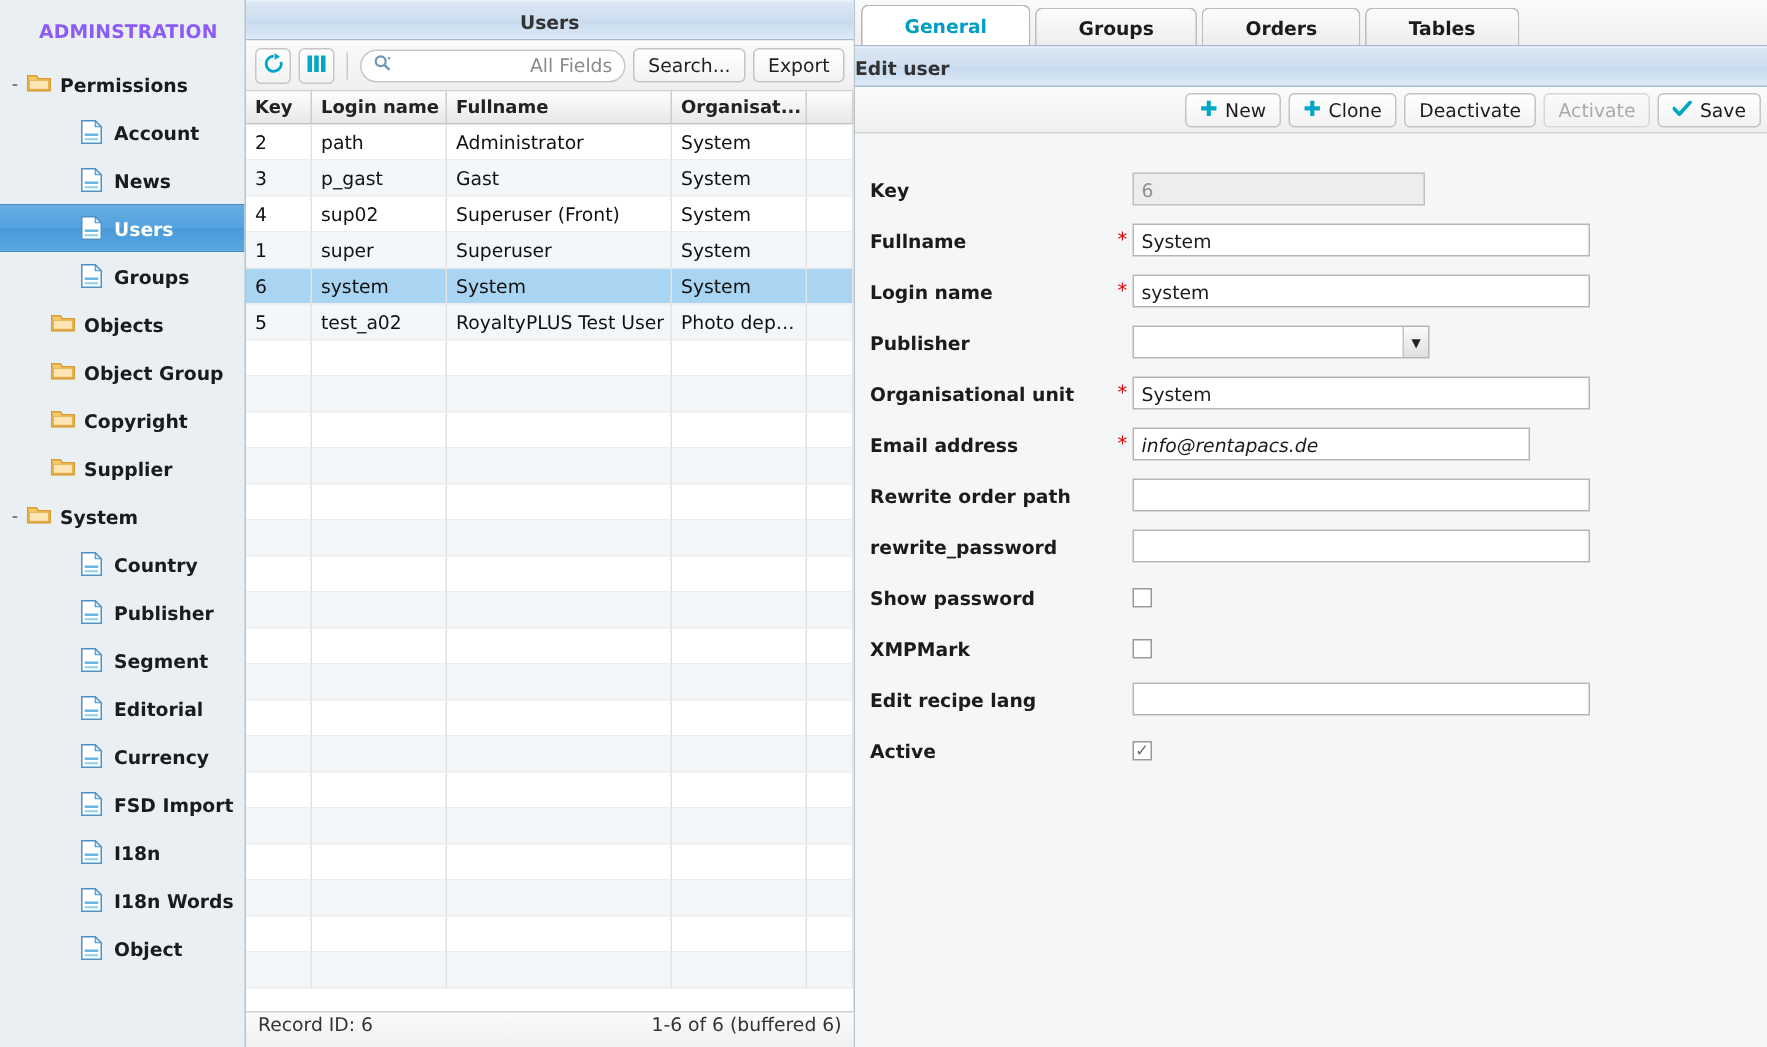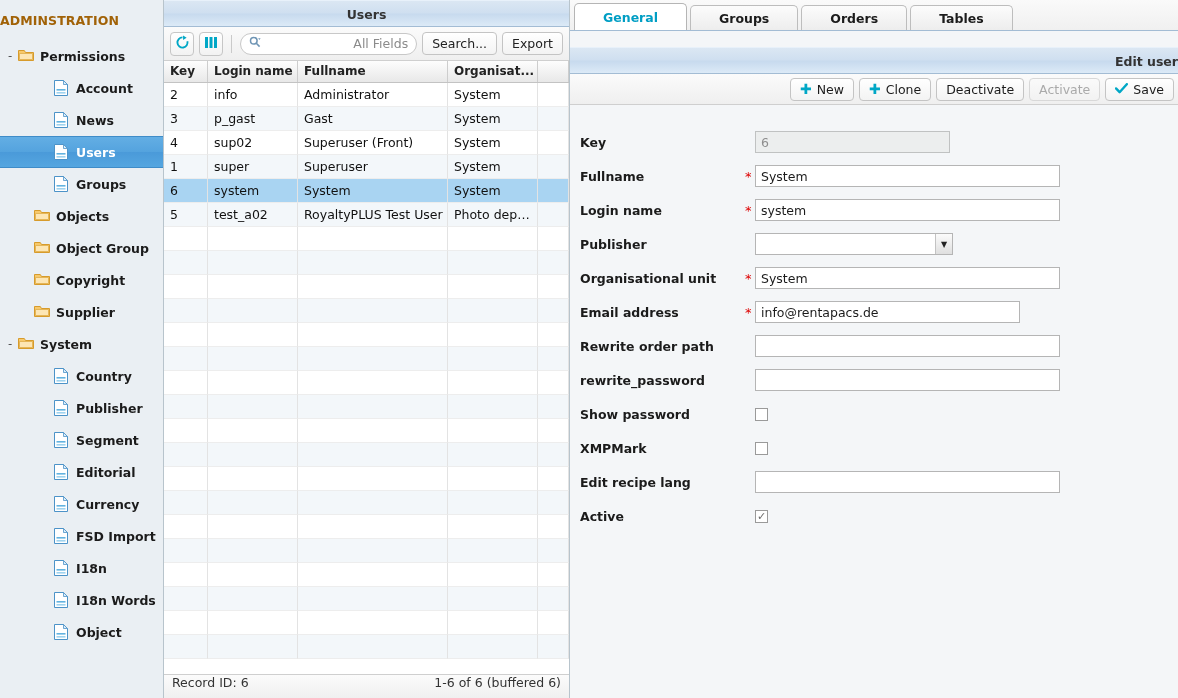--- a/index.html
+++ b/index.html
@@ -17,22 +17,22 @@
   
   #sidebar {
     width: 164px; height: 698px;
     background: #eaeff3;
     border-right: 1px solid #b8c4cc;
     overflow: hidden;
     flex: 0 0 164px;
     position: relative;
   }
   .side-title {
-    font-weight: bold; font-size: 12.5px; color: #a16207;
-    padding: 13px 0 12px 0;
+    font-weight: bold; font-size: 12.5px; color: #8b5cf6;
+    padding: 13px 0 12px 26px;
     letter-spacing: .1px;
   }
   .tree-node {
     height: 32px;
     display: flex; align-items: center;
     position: relative;
     white-space: nowrap;
   }
   .tree-node.selected {
     background: linear-gradient(to bottom, #63aee4 0%, #54a3de 50%, #4a9ad9 51%, #55a6e0 100%);
@@ -170,26 +170,25 @@
     cursor: pointer;
   }
   .tab.active {
     background: #ffffff;
     color: #009ec4;
     height: 27px;
     border-color: #b5b5b5;
   }
   .form-header {
     height: 27px; flex: 0 0 27px;
-    text-align: right; line-height: 27px;
+    text-align: left; line-height: 27px;
     font-weight: bold; font-size: 12.5px; color: #333;
     background: linear-gradient(to bottom, #dbe7f3 0%, #cfdff0 48%, #c7daee 52%, #dceaf7 100%);
     border-bottom: 1px solid #a3bcd4;
     border-top: 1px solid #e8f1fa;
-    margin-top: 16px;
   }
   .form-toolbar {
     height: 31px; flex: 0 0 31px;
     background: linear-gradient(to bottom, #fbfbfb 0%, #efefef 100%);
     border-bottom: 1px solid #cfcfcf;
     display: flex; align-items: center; justify-content: flex-end;
     padding: 0 4px; gap: 5px;
   }
   .abtn {
     height: 23px; padding: 0 9px;
@@ -212,21 +211,21 @@
   }
   .req { width: 10px; flex: 0 0 10px; color: #d00; font-size: 13px; line-height: 1; }
   .fin {
     height: 22px;
     border: 1px solid #b5b5b5; background: #ffffff;
     font-family: inherit; font-size: 12.5px; color: #1b1b1b;
     padding: 0 5px; outline: none;
   }
   .fin.readonly { background: #eceeee; color: #8e8e8e; border-color: #c0c2c2; }
   .w305 { width: 305px; }
-  .w265 { width: 265px; }
+  .w265 { width: 265px; font-style: italic; }
   .w195 { width: 195px; }
   .sel-wrap { position: relative; width: 198px; height: 22px; }
   .sel-wrap .fin { width: 198px; padding-right: 20px; }
   .sel-arrow {
     position: absolute; right: 1px; top: 1px;
     width: 17px; height: 20px;
     background: linear-gradient(to bottom, #fbfbfb 0%, #dfdfdf 100%);
     border-left: 1px solid #c3c3c3;
     display: flex; align-items: center; justify-content: center;
     font-size: 8px; color: #222; cursor: pointer;
@@ -507,21 +506,21 @@
       <div class="cell c0">Key</div>
       <div class="cell c1">Login name</div>
       <div class="cell c2">Fullname</div>
       <div class="cell c3">Organisat...</div>
       <div class="cell c4"></div>
     </div>
 
     <div class="grid-body" id="grid-body">
         <div class="grid-row">
           <div class="cell c0">2</div>
-          <div class="cell c1">info</div>
+          <div class="cell c1">path</div>
           <div class="cell c2">Administrator</div>
           <div class="cell c3">System</div>
           <div class="cell c4"></div>
         </div>
         <div class="grid-row alt">
           <div class="cell c0">3</div>
           <div class="cell c1">p_gast</div>
           <div class="cell c2">Gast</div>
           <div class="cell c3">System</div>
           <div class="cell c4"></div>

